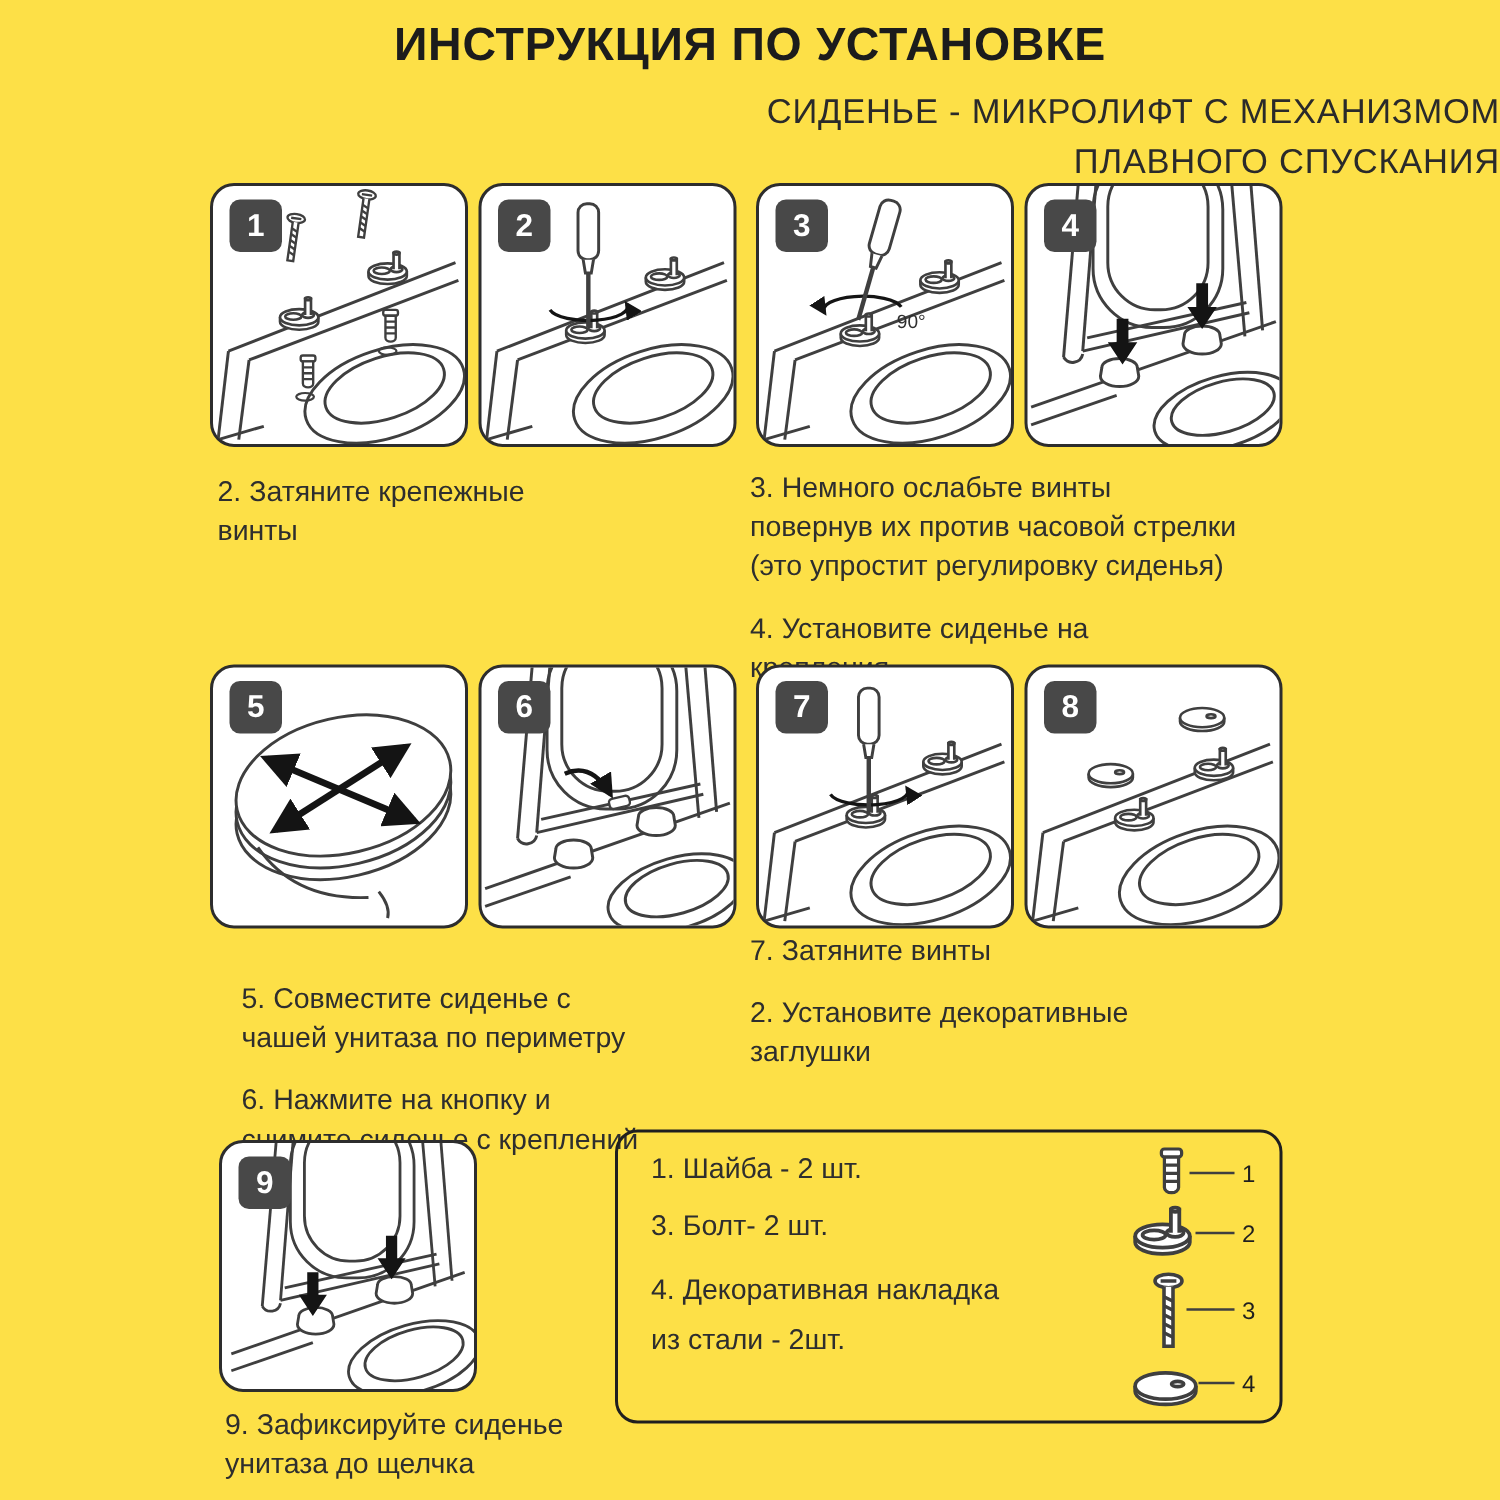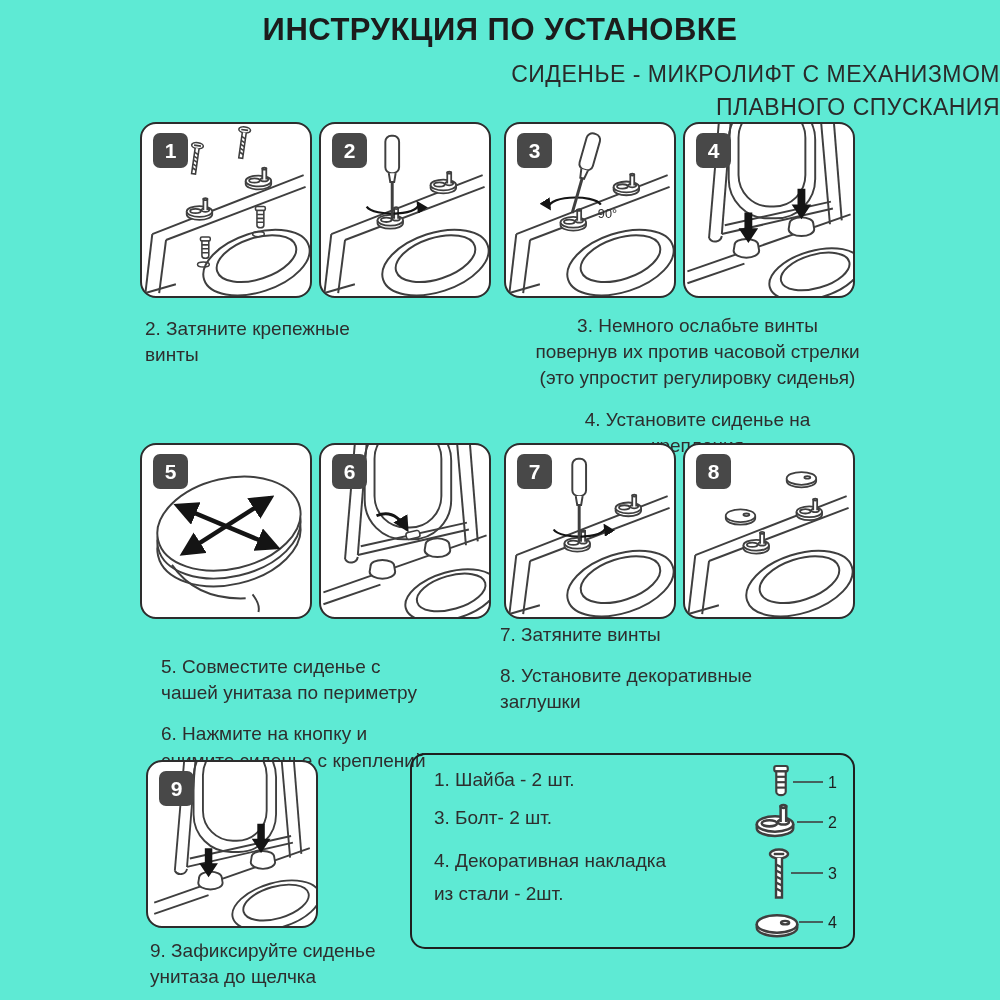--- a/index.html
+++ b/index.html
@@ -1,17 +1,17 @@
 <!DOCTYPE html>
 <html><head>
 <meta charset="utf-8">
 <style>
   html,body{margin:0;padding:0;}
   body{background:#fff;font-family:"Liberation Sans",sans-serif;}
-  .page{position:relative;width:1000px;height:1000px;background:#5eead4;overflow:hidden;}
+  .page{position:relative;width:1000px;height:1000px;background:#fde047;overflow:hidden;}
 
   .title{position:absolute;left:0;top:12px;width:1000px;text-align:center;
          font-size:31px;font-weight:bold;color:#1c1c1c;letter-spacing:.5px;}
   .subtitle{position:absolute;left:0;top:58px;width:1000px;text-align:right;
          font-size:23px;font-weight:normal;color:#2a2a2a;line-height:1.42;
          white-space:pre-line;letter-spacing:.5px;}
 
   .panel{position:absolute;border:2.5px solid #2d2d2d;border-radius:16px;background:#fff;box-sizing:border-box;}
   .panel svg{position:absolute;left:0;top:0;width:100%;height:100%;border-radius:13px;}
   .badge{position:absolute;top:9px;left:11px;width:35px;height:35px;background:#484848;
@@ -154,21 +154,21 @@
       <use href="#seat-up"></use>
       <use href="#arrow-down" transform="translate(64,90)"></use>
       <use href="#arrow-down" transform="translate(118,66)"></use>
     </svg>
   </div>
 
   <div class="steps-block" style="left:145px;top:316px;width:350px;">
     <p class="step">2. Затяните крепежные
 винты</p>
   </div>
-  <div class="steps-block" style="left:500px;top:313px;width:395px;text-align:center;">
+  <div class="steps-block" style="left:500px;top:313px;width:395px;">
     <p class="step">3. Немного ослабьте винты
 повернув их против часовой стрелки
 (это упростит регулировку сиденья)</p>
     <p class="step">4. Установите сиденье на
 крепления</p>
   </div>
 
   <div class="panel" style="left:140px;top:443px;width:172px;height:176px;">
     <div class="badge">5</div>
     <svg viewBox="0 0 170 175">
@@ -218,21 +218,21 @@
   </div>
 
   <div class="steps-block" style="left:145px;top:654px;width:360px;margin-left:16px;">
     <p class="step">5. Совместите сиденье с
 чашей унитаза по периметру</p>
     <p class="step">6. Нажмите на кнопку и
 снимите сиденье с креплений</p>
   </div>
   <div class="steps-block" style="left:500px;top:622px;width:395px;">
     <p class="step">7. Затяните винты</p>
-    <p class="step">8. Установите декоративные
+    <p class="step">2. Установите декоративные
 заглушки</p>
   </div>
 
   <div class="panel" style="left:146px;top:760px;width:172px;height:168px;">
     <div class="badge">9</div>
     <svg viewBox="0 0 170 175">
       <use href="#seat-up"></use>
       <use href="#arrow-down" transform="translate(60,92)"></use>
       <use href="#arrow-down" transform="translate(116,66)"></use>
     </svg>

